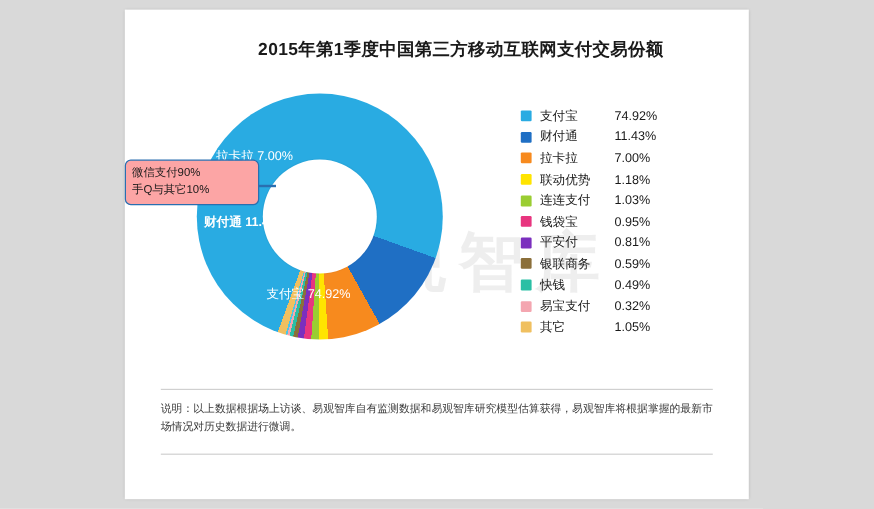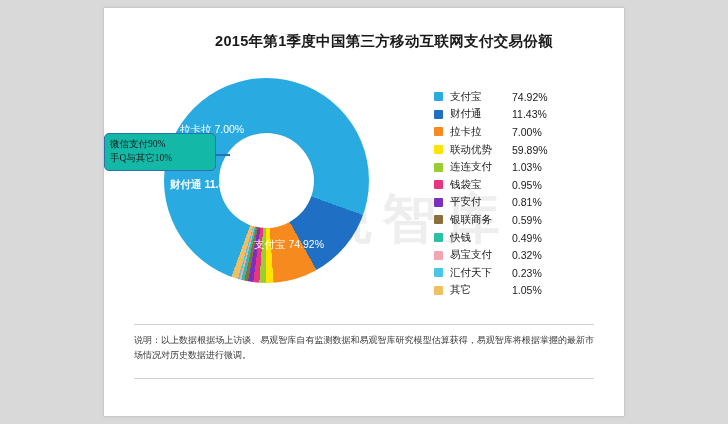--- a/index.html
+++ b/index.html
@@ -27,28 +27,28 @@
     position:absolute;left:42px;top:10px;width:205px;height:205px;border-radius:50%;
     display:flex;align-items:center;justify-content:center;pointer-events:none;
   }
   #donut-hole::before{
     content:"";width:95px;height:95px;border-radius:50%;background:#fff;
     box-shadow:0 0 0 1px rgba(0,0,0,.03);
   }
   .slice-label{
     position:absolute;font-size:10.5px;color:#ffffff;white-space:nowrap;text-align:right;
   }
-  #lbl-alipay{left:100px;top:170px;margin-left:32px;}
+  #lbl-alipay{left:100px;top:170px;}
   #lbl-tenpay{left:48px;top:110px;font-weight:bold;}
   #lbl-lakala{left:58px;top:55px;color:#ffffff;}
   
   #callout{
     position:absolute;left:-18px;top:65px;width:100px;
-    border:1.5px solid #2a6fb0;border-radius:5px;background:#14b8a6;
-    padding:4px 5px;font-size:9.5px;color:#1a1a1a;line-height:1.45;font-family:Liberation Serif, serif;
+    border:1.5px solid #2a6fb0;border-radius:5px;background:#fca5a5;
+    padding:4px 5px;font-size:9.5px;color:#1a1a1a;line-height:1.45;
   }
   #callout-arrow{
     position:absolute;left:82px;top:86px;width:26px;height:1.5px;background:#2a6fb0;
   }
   
   #legend{
     position:absolute;left:330px;top:80px;width:180px;
   }
   .legend-row{
     display:flex;align-items:center;height:17.6px;font-size:10.5px;color:#1a1a1a;
@@ -116,21 +116,21 @@
         <span class="legend-val">11.43%</span>
       </div>
       <div class="legend-row">
         <span class="legend-swatch" style="background: rgb(247, 138, 30);"></span>
         <span class="legend-name">拉卡拉</span>
         <span class="legend-val">7.00%</span>
       </div>
       <div class="legend-row">
         <span class="legend-swatch" style="background: rgb(255, 228, 0);"></span>
         <span class="legend-name">联动优势</span>
-        <span class="legend-val">59.89%</span>
+        <span class="legend-val">1.18%</span>
       </div>
       <div class="legend-row">
         <span class="legend-swatch" style="background: rgb(154, 205, 50);"></span>
         <span class="legend-name">连连支付</span>
         <span class="legend-val">1.03%</span>
       </div>
       <div class="legend-row">
         <span class="legend-swatch" style="background: rgb(232, 53, 127);"></span>
         <span class="legend-name">钱袋宝</span>
         <span class="legend-val">0.95%</span>
@@ -149,25 +149,20 @@
         <span class="legend-swatch" style="background: rgb(43, 191, 165);"></span>
         <span class="legend-name">快钱</span>
         <span class="legend-val">0.49%</span>
       </div>
       <div class="legend-row">
         <span class="legend-swatch" style="background: rgb(244, 166, 176);"></span>
         <span class="legend-name">易宝支付</span>
         <span class="legend-val">0.32%</span>
       </div>
       <div class="legend-row">
-        <span class="legend-swatch" style="background: rgb(74, 198, 232);"></span>
-        <span class="legend-name">汇付天下</span>
-        <span class="legend-val">0.23%</span>
-      </div>
-      <div class="legend-row">
         <span class="legend-swatch" style="background: rgb(240, 192, 96);"></span>
         <span class="legend-name">其它</span>
         <span class="legend-val">1.05%</span>
       </div>
     </div>
 
   <div id="note-sep"></div>
   <div id="note">说明：以上数据根据场上访谈、易观智库自有监测数据和易观智库研究模型估算获得，易观智库将根据掌握的最新市场情况对历史数据进行微调。</div>
   <div id="foot-sep"></div>
 

